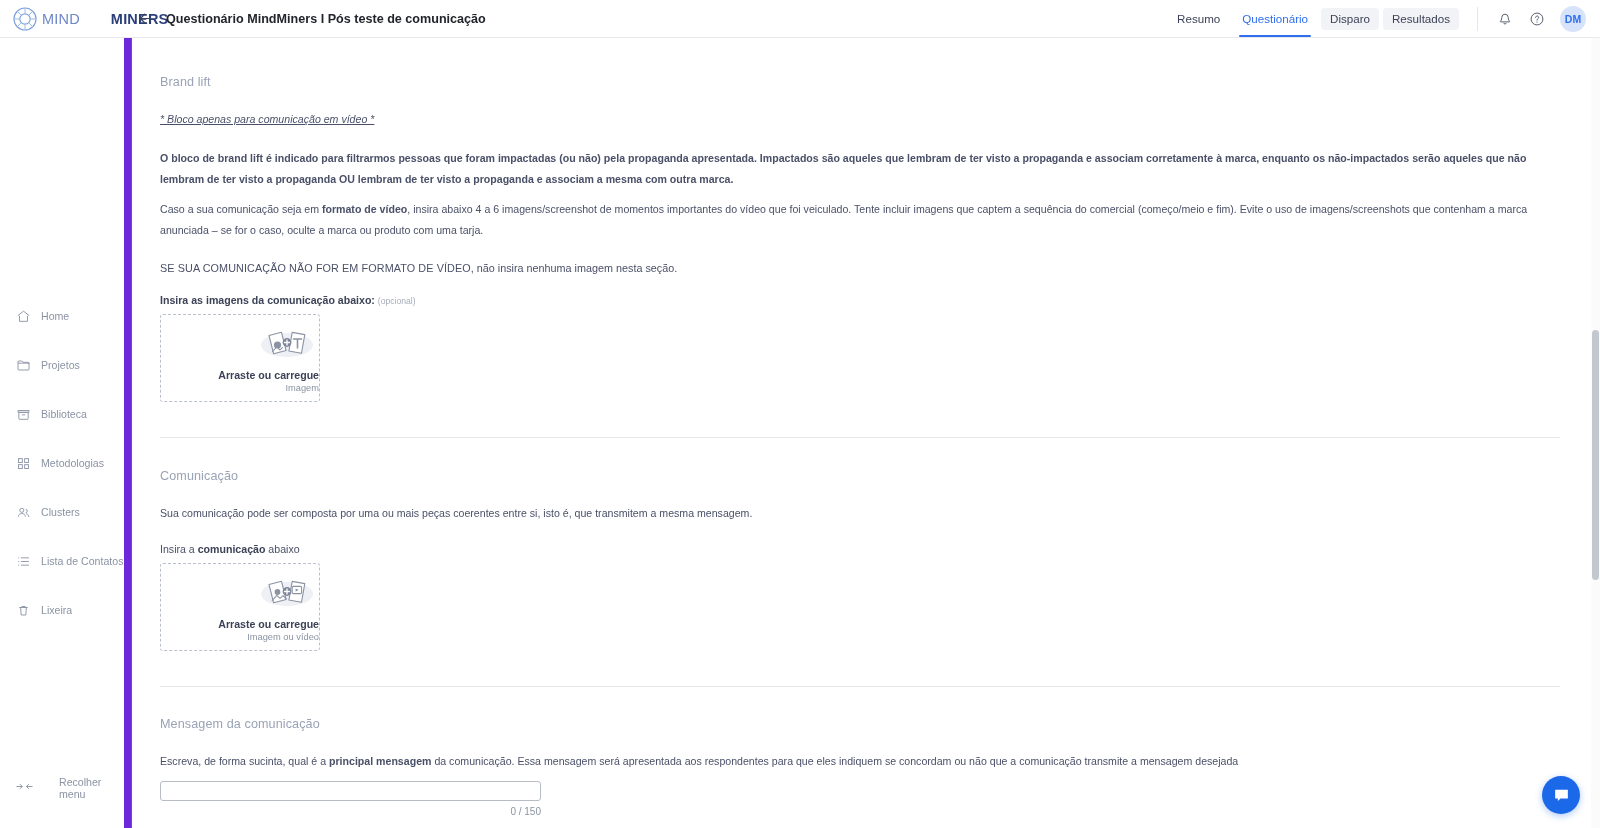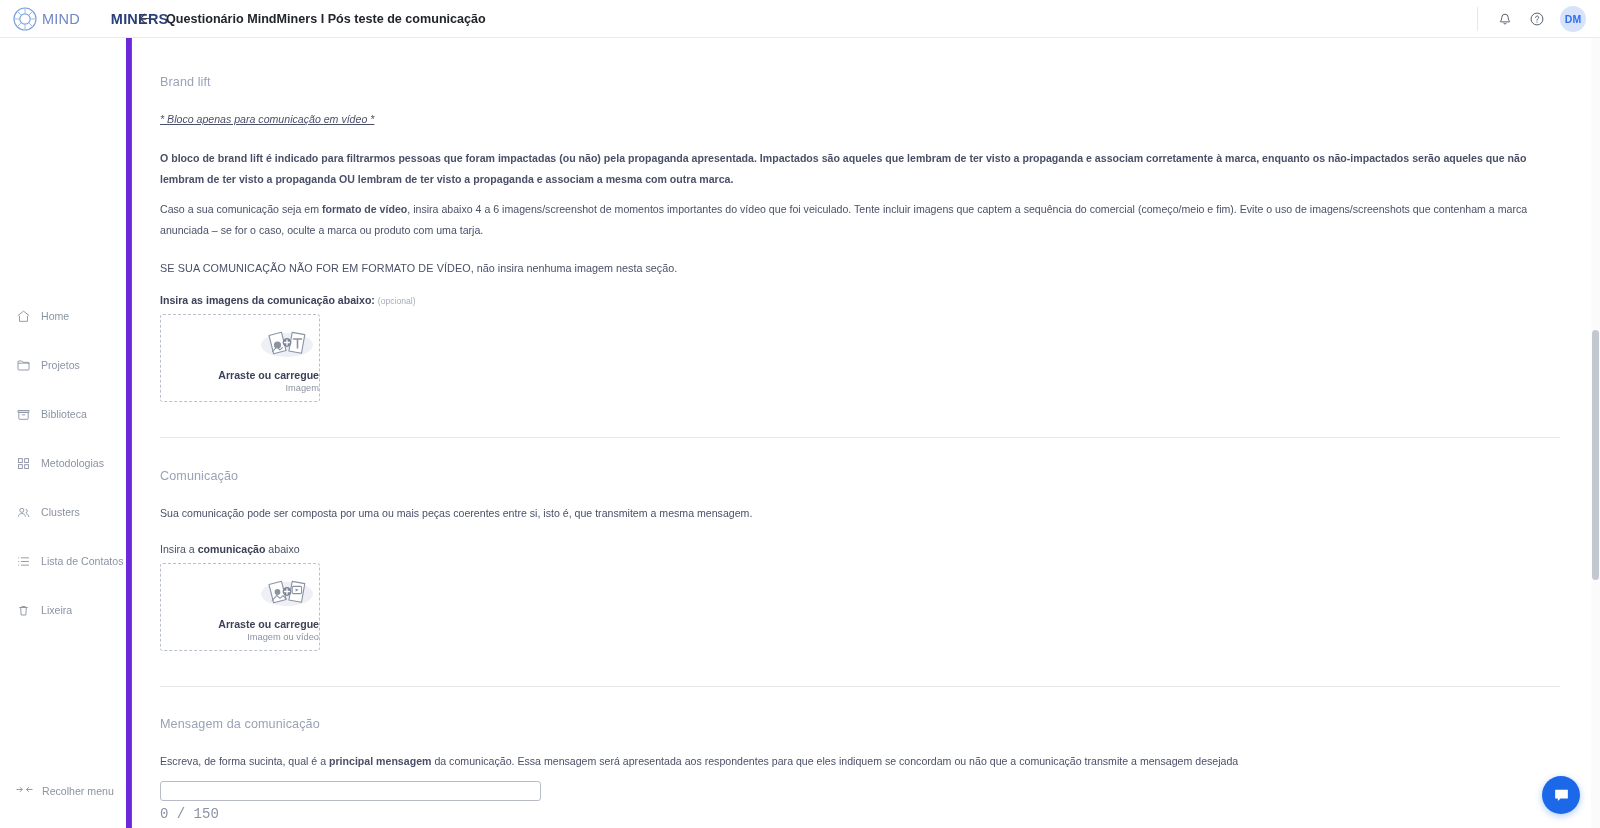--- a/index.html
+++ b/index.html
@@ -46,33 +46,33 @@
     color: #525a6a; cursor: pointer; margin-right: 6px;
   }
   .avatar {
     width: 26px; height: 26px; border-radius: 50%; background: #d7e3fb; color: #2f6fed;
     font-size: 10.5px; font-weight: 700; display: flex; align-items: center; justify-content: center;
     cursor: pointer; margin-left: 4px;
   }
   
   .sidebar {
     position: absolute; top: 38px; left: 0; width: 131px; height: 790px;
-    background: #ffffff; border-right: 5px solid #6d28d9; z-index: 20;
+    background: #ffffff; border-right: 7px solid #6d28d9; z-index: 20;
   }
   .side-items { position: absolute; top: 262px; left: 0; width: 131px; }
   .side-item {
     display: flex; align-items: center; gap: 10px; height: 32px;
     padding-left: 16px; cursor: pointer; color: #8b93a3;
   }
   .side-item + .side-item { margin-top: 0px; }
   .side-item .si-icon { width: 15px; height: 15px; flex: 0 0 15px; display: flex; align-items: center; justify-content: center; }
   .side-item .si-label { font-size: 10.6px; color: #8b93a3; white-space: nowrap; }
   .collapse {
     position: absolute; bottom: 28px; left: 16px; display: flex; align-items: center;
-    gap: 9px; cursor: pointer; color: #8b93a3;
+    gap: 26px; cursor: pointer; color: #8b93a3;
   }
   .collapse .si-label { font-size: 10.6px; color: #8b93a3; }
   
   .main {
     position: absolute; top: 38px; left: 131px; width: 1469px; height: 790px;
     background: #ffffff; overflow: hidden;
   }
   .sheet {
     position: absolute; top: -20px; left: 0; width: 1455px;
     background: #fff; border-left: 1px solid #4d7c0f; padding: 0 14px 0 14px;
@@ -99,21 +99,21 @@
   }
   .dz-art { width: 64px; height: 40px; margin-bottom: 4px; }
   .dz-main { font-size: 10.6px; font-weight: 700; color: #3c4257; }
   .dz-sub { font-size: 9.3px; color: #8b93a3; }
   .hr { height: 1px; background: #e6e8ec; width: 1400px; }
   .text-input {
     width: 381px; height: 20px; border: 1px solid #b7bcc7; border-radius: 3px;
     background: #fff; font-size: 10.6px; color: #3c4257; padding: 0 7px;
     outline: none; font-family: "Liberation Sans", sans-serif;
   }
-  .counter { font-size: 14px; color: #8b93a3; width: 381px; text-align: left; font-family: Liberation Mono, monospace; }
+  .counter { font-size: 10px; color: #8b93a3; width: 381px; text-align: right; }
   
   .scrollbar-track {
     position: absolute; top: 38px; right: 0; width: 9px; height: 790px; background: #fbfbfc; z-index: 25;
   }
   .scrollbar-thumb {
     position: absolute; top: 330px; right: 1px; width: 7px; height: 250px;
     background: #c3c7cf; border-radius: 4px; z-index: 26; cursor: pointer;
   }
   
   .chat-fab {
@@ -149,20 +149,26 @@
 
   <div class="back-arrow">
     <svg viewBox="0 0 20 20" width="17" height="17">
       <path d="M16 10H4M4 10l5-5M4 10l5 5" fill="none" stroke="currentColor" stroke-width="1.4" stroke-linecap="round" stroke-linejoin="round"></path>
     </svg>
   </div>
 
   <div class="doc-title">Questionário MindMiners I Pós teste de comunicação</div>
 
   <div class="topbar-right">
+    <div class="nav-tabs">
+      <div class="nav-tab">Resumo</div>
+      <div class="nav-tab active">Questionário</div>
+      <div class="nav-tab muted">Disparo</div>
+      <div class="nav-tab muted">Resultados</div>
+    </div>
     <div class="divider-v"></div>
     <div class="icon-btn">
       <svg viewBox="0 0 20 20" width="16" height="16">
         <path d="M6 8a4 4 0 018 0c0 3 1.2 4.3 1.7 4.8.3.3.1.8-.3.8H4.6c-.4 0-.6-.5-.3-.8C4.8 12.3 6 11 6 8z" fill="none" stroke="currentColor" stroke-width="1.2"></path>
         <path d="M8.6 15.4a1.5 1.5 0 002.8 0" fill="none" stroke="currentColor" stroke-width="1.2" stroke-linecap="round"></path>
       </svg>
     </div>
     <div class="icon-btn">
       <svg viewBox="0 0 20 20" width="16" height="16">
         <circle cx="10" cy="10" r="7.4" fill="none" stroke="currentColor" stroke-width="1.2"></circle>

